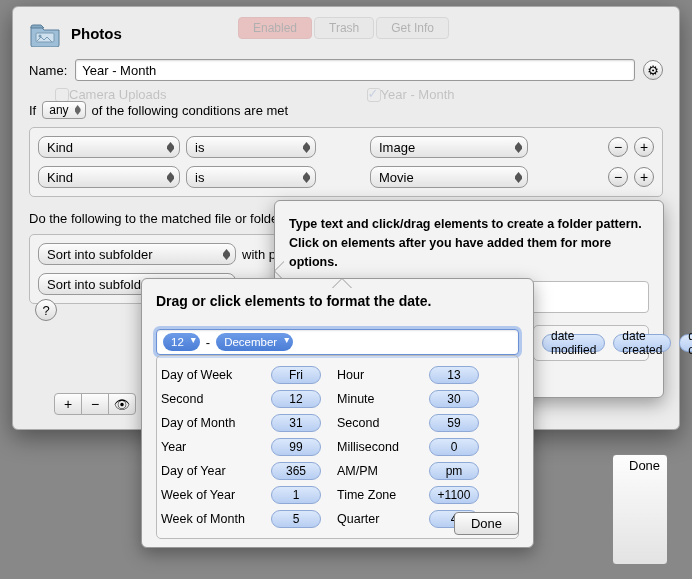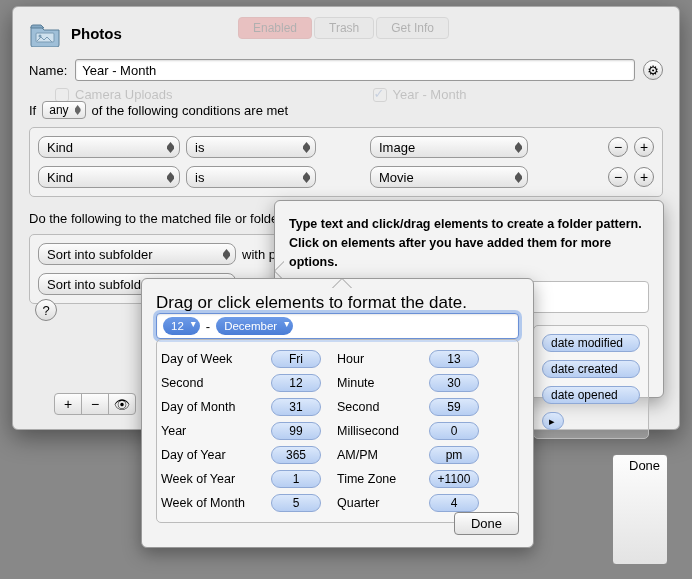--- a/index.html
+++ b/index.html
@@ -19,21 +19,21 @@
 .toolbar-ghost { position:absolute; top:10px; left:225px; display:flex; gap:2px; opacity:.25; }
 .tg-btn { padding:3px 14px; border:1px solid #999; background:#ddd; font-size:12px; border-radius:4px; }
 .tg-red { background:#d44; color:#000000; border-color:#b33; }
 
 .name-row { display:flex; align-items:center; gap:8px; padding:8px 16px 10px 16px; }
 .name-label { font-size:13px; }
 .name-input { flex:1; height:22px; border:1px solid #999; border-radius:3px; padding:0 6px; background:#fff; box-shadow:inset 0 1px 2px rgba(0,0,0,.15); }
 .gear-btn { width:20px; height:20px; border:1px solid #888; border-radius:10px; background:linear-gradient(#fff,#ddd); display:flex; align-items:center; justify-content:center; cursor:pointer; font-size:11px; }
 
 .ghost-tabs { position:absolute; top:80px; left:42px; display:flex; gap:200px; opacity:.18; font-size:13px; }
-.ghost-tab { display:flex; align-items:center; gap:6px; }
+.ghost-tab { display:flex; align-items:center; gap:0; }
 .ghost-check { width:14px; height:14px; border:1px solid #666; border-radius:3px; position:relative; }
 .ghost-check.on::after { content:"✓"; position:absolute; top:-3px; left:0; color:#25a; font-size:13px; }
 
 .content { padding: 10px 16px 0 16px; }
 
 .if-row { display:flex; align-items:center; gap:6px; margin-bottom:8px; }
 .mini-select {
   display:inline-flex; align-items:center; height:18px; padding:0 16px 0 6px;
   border:1px solid #999; border-radius:4px; background:linear-gradient(#fff,#e6e6e6);
   position:relative; font-size:12px; cursor:pointer;
@@ -103,21 +103,21 @@
 .pop2 {
   position:absolute; left:141px; top:278px; width:393px; height:270px;
   background:#f3f3f3; border:1px solid #999; border-radius:6px; box-shadow:0 6px 18px rgba(0,0,0,.35);
   padding:14px;
 }
 .pop2::before {
   content:""; position:absolute; left:190px; top:-10px; width:0; height:0;
   border:10px solid transparent; border-bottom-color:#f3f3f3;
   filter: drop-shadow(0 -1px 0 #999);
 }
-.pop2-title { font-weight:normal; font-size:17px; margin-bottom:0; }
+.pop2-title { font-weight:bold; font-size:14px; margin-bottom:20px; }
 .fmt-input {
   height:26px; border:1px solid #6a90d6; border-radius:4px; background:#fff;
   box-shadow: 0 0 0 3px rgba(100,150,230,.45), inset 0 1px 2px rgba(0,0,0,.1);
   display:flex; align-items:center; gap:4px; padding:0 6px;
 }
 .ftoken {
   display:inline-flex; align-items:center; height:18px; padding:0 16px 0 8px;
   background:linear-gradient(#6d9be8,#4a7dd6); color:#fff; border-radius:9px;
   font-size:11.5px; position:relative; cursor:pointer;
 }
@@ -126,21 +126,21 @@
 
 .elem-box { margin-top:0; border:1px solid #bbb; border-radius:5px; background:rgba(255,255,255,.3); padding:10px 4px; }
 .elem-grid { display:grid; grid-template-columns: 98px 54px 80px 54px; row-gap:6px; column-gap:12px; align-items:center; }
 .elab { font-size:12.5px; }
 .etoken {
   display:inline-flex; align-items:center; justify-content:center; height:18px; width:50px;
   background:linear-gradient(#dbe8fb,#b7cef2); border:1px solid #8fa9d6; border-radius:9px;
   font-size:12px; cursor:pointer;
 }
 
-.tokens-stack { border:1px solid #bbb; border-radius:5px; background:rgba(255,255,255,.3); padding:8px; display:flex; flex-direction:column; gap:8px; width:116px; }
+.tokens-stack { border:1px solid #bbb; border-radius:5px; background:rgba(255,255,255,.3); padding:8px; display:flex; flex-direction:row; gap:8px; width:116px; }
 </style>
 </head>
 <body>
 
 <div class="window">
 
   <div class="toolbar-ghost">
     <div class="tg-btn tg-red">Enabled</div>
     <div class="tg-btn">Trash</div>
     <div class="tg-btn">Get Info</div>

